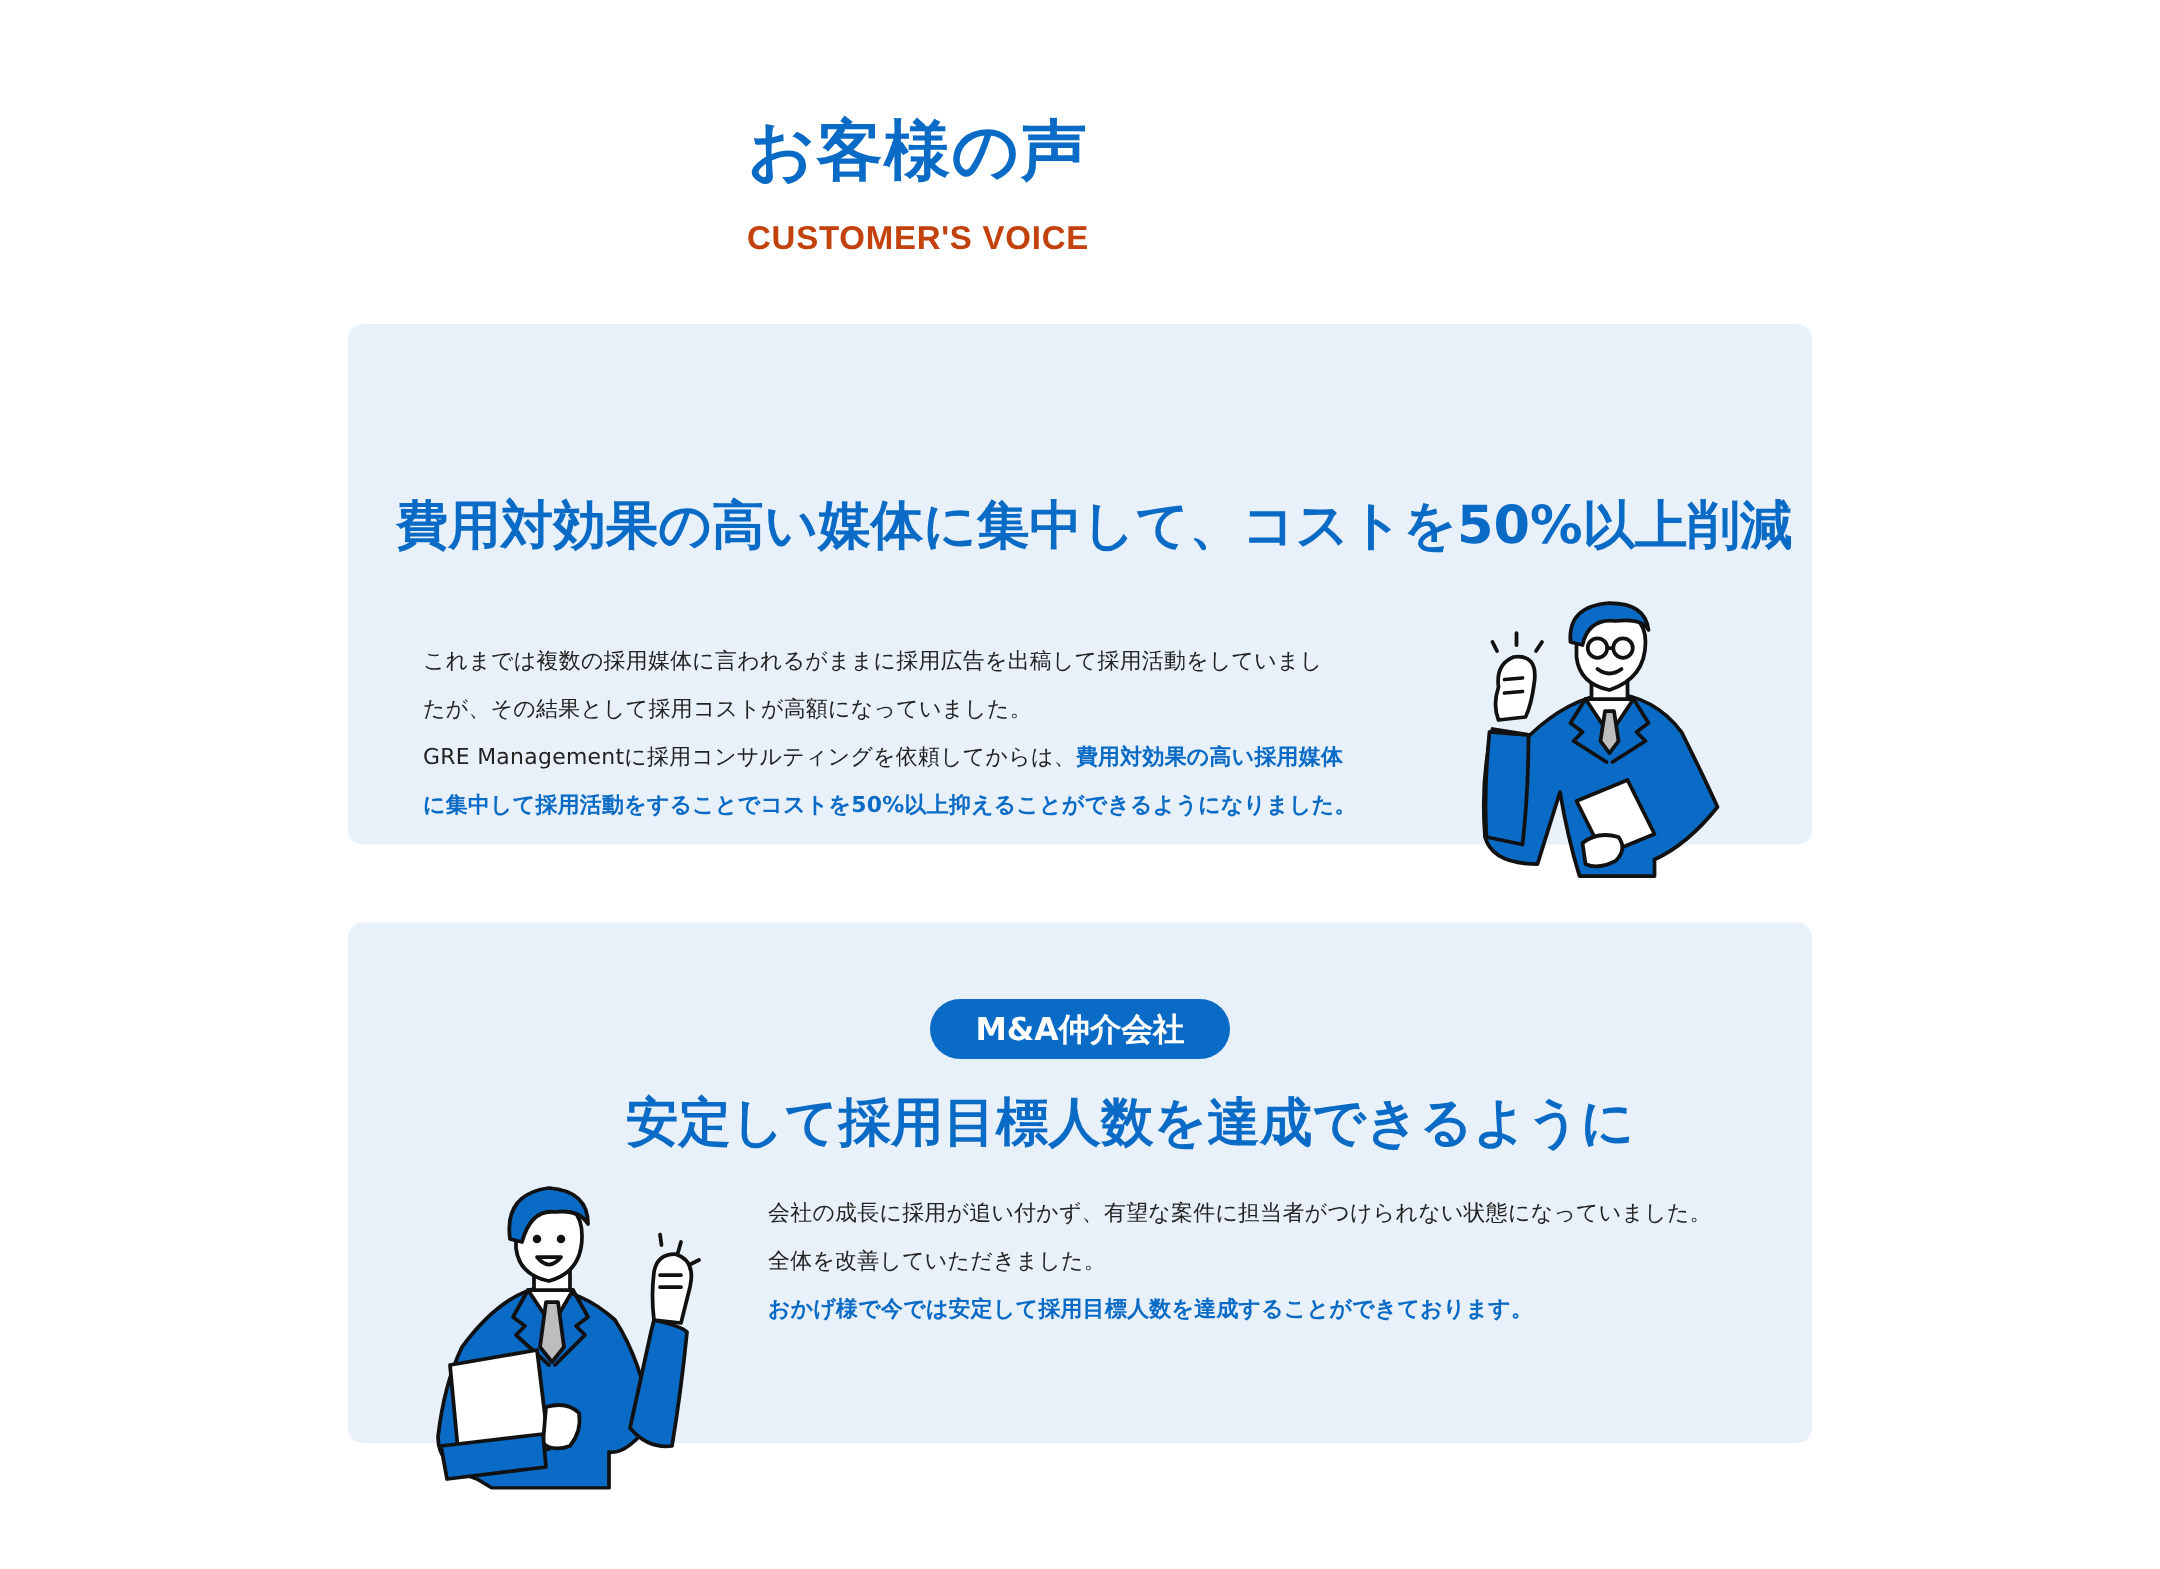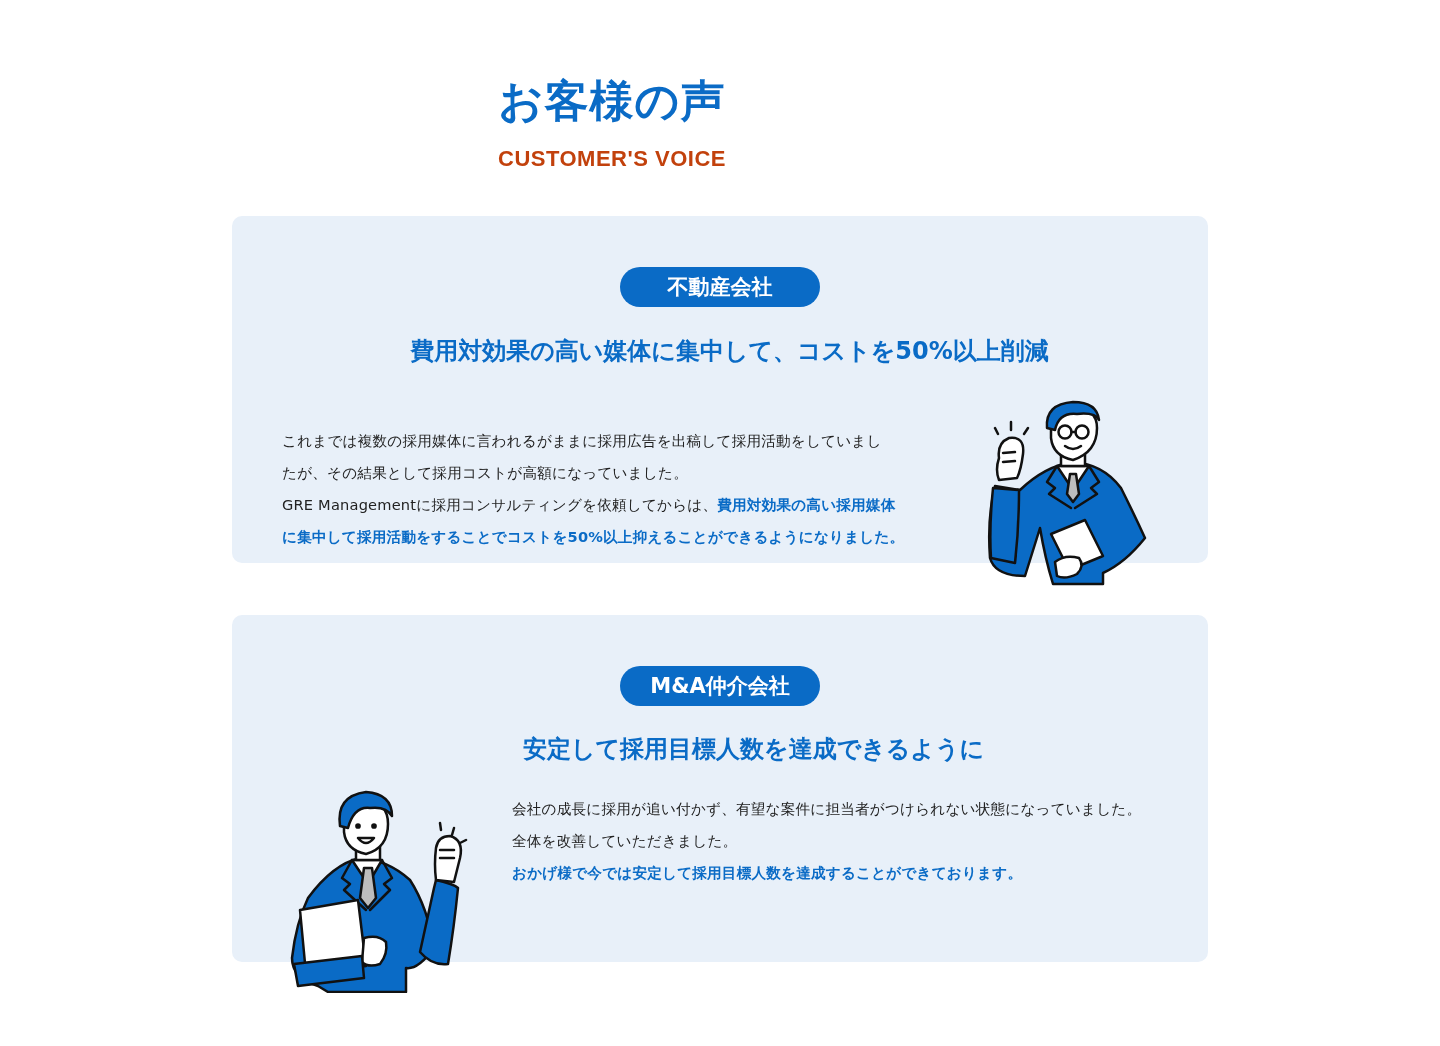--- a/index.html
+++ b/index.html
@@ -9,21 +9,21 @@
     .section-head { position: absolute; top: 70px; left: 0; width: 1224px; text-align: center; }
     .title-ja { font-size: 44px; font-weight: bold; color: #0a6bc6; letter-spacing: 1px; line-height: 62px; }
     .title-en { margin-top: 14px; font-family: "Liberation Sans", sans-serif; font-size: 22px; font-weight: bold; color: #c2410c; letter-spacing: 0.5px; line-height: 26px; }
 
     .card { position: absolute; left: 232px; width: 976px; height: 347px; background: #e8f0f9; border-radius: 10px; }
     .card-1 { top: 216px; }
     .card-2 { top: 615px; }
 
     .badge { position: absolute; left: 388px; top: 51px; width: 200px; height: 40px; border-radius: 20px; background: #0a6bc6; color: #fff; font-weight: bold; font-size: 21px; text-align: center; line-height: 40px; }
 
-    .headline { position: absolute; left: 0; width: 995px; text-align: center; color: #0a6bc6; font-weight: bold; font-size: 24px; line-height: 36px; }
+    .headline { position: absolute; left: 0; width: 995px; text-align: center; color: #0a6bc6; font-weight: bold; font-size: 35px; line-height: 36px; }
     .card-1 .headline { top: 117px; }
     .card-2 .headline { top: 116px; padding-left: 48px; }
 
     .body-text { position: absolute; font-size: 14.6px; line-height: 32px; color: #222; letter-spacing: 0.2px; }
     .card-1 .body-text { left: 50px; top: 178px; width: 650px; margin-top: 31px; }
     .card-2 .body-text { left: 280px; top: 178px; width: 680px; }
     .hl { color: #0a6bc6; font-weight: bold; }
     .line { display: block; white-space: nowrap; }
 
     .illust { position: absolute; }
@@ -32,21 +32,20 @@
   </style>
 </head>
 <body>
 
 <header class="section-head">
   <h2 class="title-ja">お客様の声</h2>
   <p class="title-en">CUSTOMER'S VOICE</p>
 </header>
 
 <section class="card card-1">
-  <div class="badge">不動産会社</div>
   <h3 class="headline">費用対効果の高い媒体に集中して、コストを50%以上削減</h3>
   <div class="body-text">
     <span class="line">これまでは複数の採用媒体に言われるがままに採用広告を出稿して採用活動をしていまし</span>
     <span class="line">たが、その結果として採用コストが高額になっていました。</span>
     <span class="line"><span>GRE Managementに採用コンサルティングを依頼してからは、</span><span class="hl">費用対効果の高い採用媒体</span></span>
     <span class="line hl">に集中して採用活動をすることでコストを50%以上抑えることができるようになりました。</span>
   </div>
 </section>
 
 <div class="illust illust-1">

